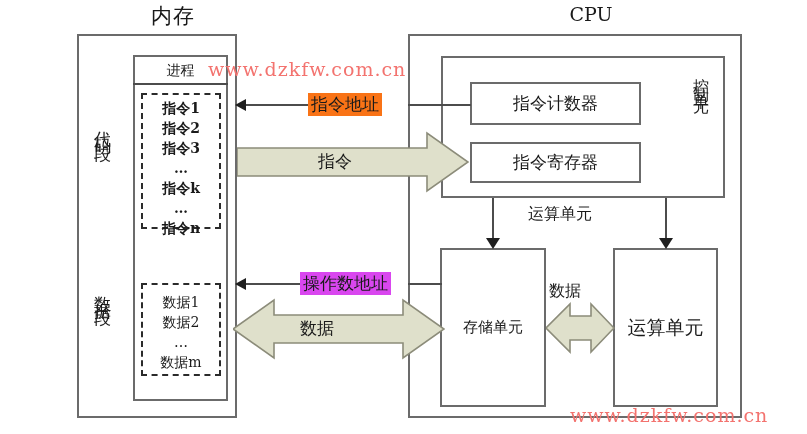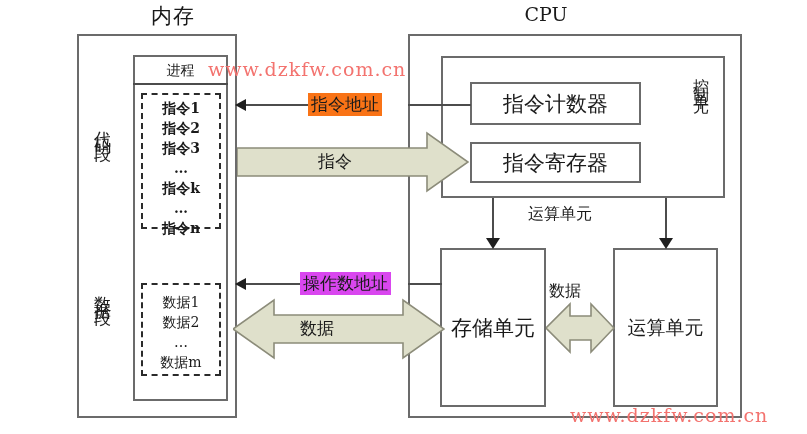--- a/index.html
+++ b/index.html
@@ -13,21 +13,21 @@
 
   .box{position:absolute;box-sizing:border-box;border:2px solid #6b6b6b;background:transparent;}
   .dashbox{position:absolute;box-sizing:border-box;border:2px dashed #2b2b2b;background:transparent;}
 
   .vcenter{display:flex;align-items:center;justify-content:center;text-align:center;}
 
   .vert{writing-mode:vertical-rl;text-orientation:upright;letter-spacing:7px;}
 
   .celltext{font-size:14px;line-height:20px;text-align:center;}
 
-  .boxlabel{font-size:21px;}
+  .boxlabel{font-size:17px;}
 
   
   .hline{position:absolute;height:0;border-top:2px solid #4c4c4c;}
   .vline{position:absolute;width:0;border-left:2px solid #4c4c4c;}
 
   .arrowhead-left{position:absolute;width:0;height:0;
       border-top:6px solid transparent;border-bottom:6px solid transparent;
       border-right:11px solid #1f1f1f;}
   .arrowhead-down{position:absolute;width:0;height:0;
       border-left:7px solid transparent;border-right:7px solid transparent;
@@ -40,21 +40,21 @@
       font-family:"DejaVu Serif","Liberation Serif",serif;white-space:nowrap;}
 
   .ctrl-label{font-size:16px;}
 </style>
 </head>
 <body>
 
 <div class="stage">
 
   <div class="lbl title" style="left:125px;top:2px;width:96px;text-align:center;">内存</div>
-  <div class="lbl title" style="left:501px;top:3px;width:90px;text-align:center;font-size:19px;letter-spacing:0;">CPU</div>
+  <div class="lbl title" style="left:546px;top:3px;width:90px;text-align:center;font-size:19px;letter-spacing:0;">CPU</div>
 
   <div class="box" style="left:77px;top:34px;width:160px;height:384px;"></div>
 
   <div class="lbl vert" style="left:92px;top:118px;font-size:17px;">代码段</div>
   <div class="lbl vert" style="left:92px;top:282px;font-size:17px;">数据段</div>
 
   <div class="box" style="left:133px;top:55px;width:95px;height:346px;"></div>
 
   <div class="hline" style="left:133px;top:83px;width:95px;border-top-width:2px;"></div>
   <div class="lbl" style="left:133px;top:62px;width:95px;text-align:center;font-size:14px;">进程</div>
@@ -84,21 +84,21 @@
   <div class="lbl vert ctrl-label" style="left:690px;top:66px;">控制单元</div>
 
   <div class="box vcenter boxlabel" style="left:470px;top:82px;width:171px;height:43px;">
     <span>指令计数器</span>
   </div>
 
   <div class="box vcenter boxlabel" style="left:470px;top:142px;width:171px;height:41px;">
     <span>指令寄存器</span>
   </div>
 
-  <div class="box vcenter" style="left:440px;top:248px;width:106px;height:159px;font-size:21px;">
+  <div class="box vcenter" style="left:440px;top:248px;width:106px;height:159px;font-size:15px;">
     <span>存储单元</span>
   </div>
 
   <div class="box vcenter" style="left:613px;top:248px;width:105px;height:159px;font-size:19px;">
     <span>运算单元</span>
   </div>
 
   <div class="lbl" style="left:528px;top:204px;font-size:16px;">运算单元</div>
 
   <div class="vline" style="left:492px;top:198px;height:43px;"></div>

